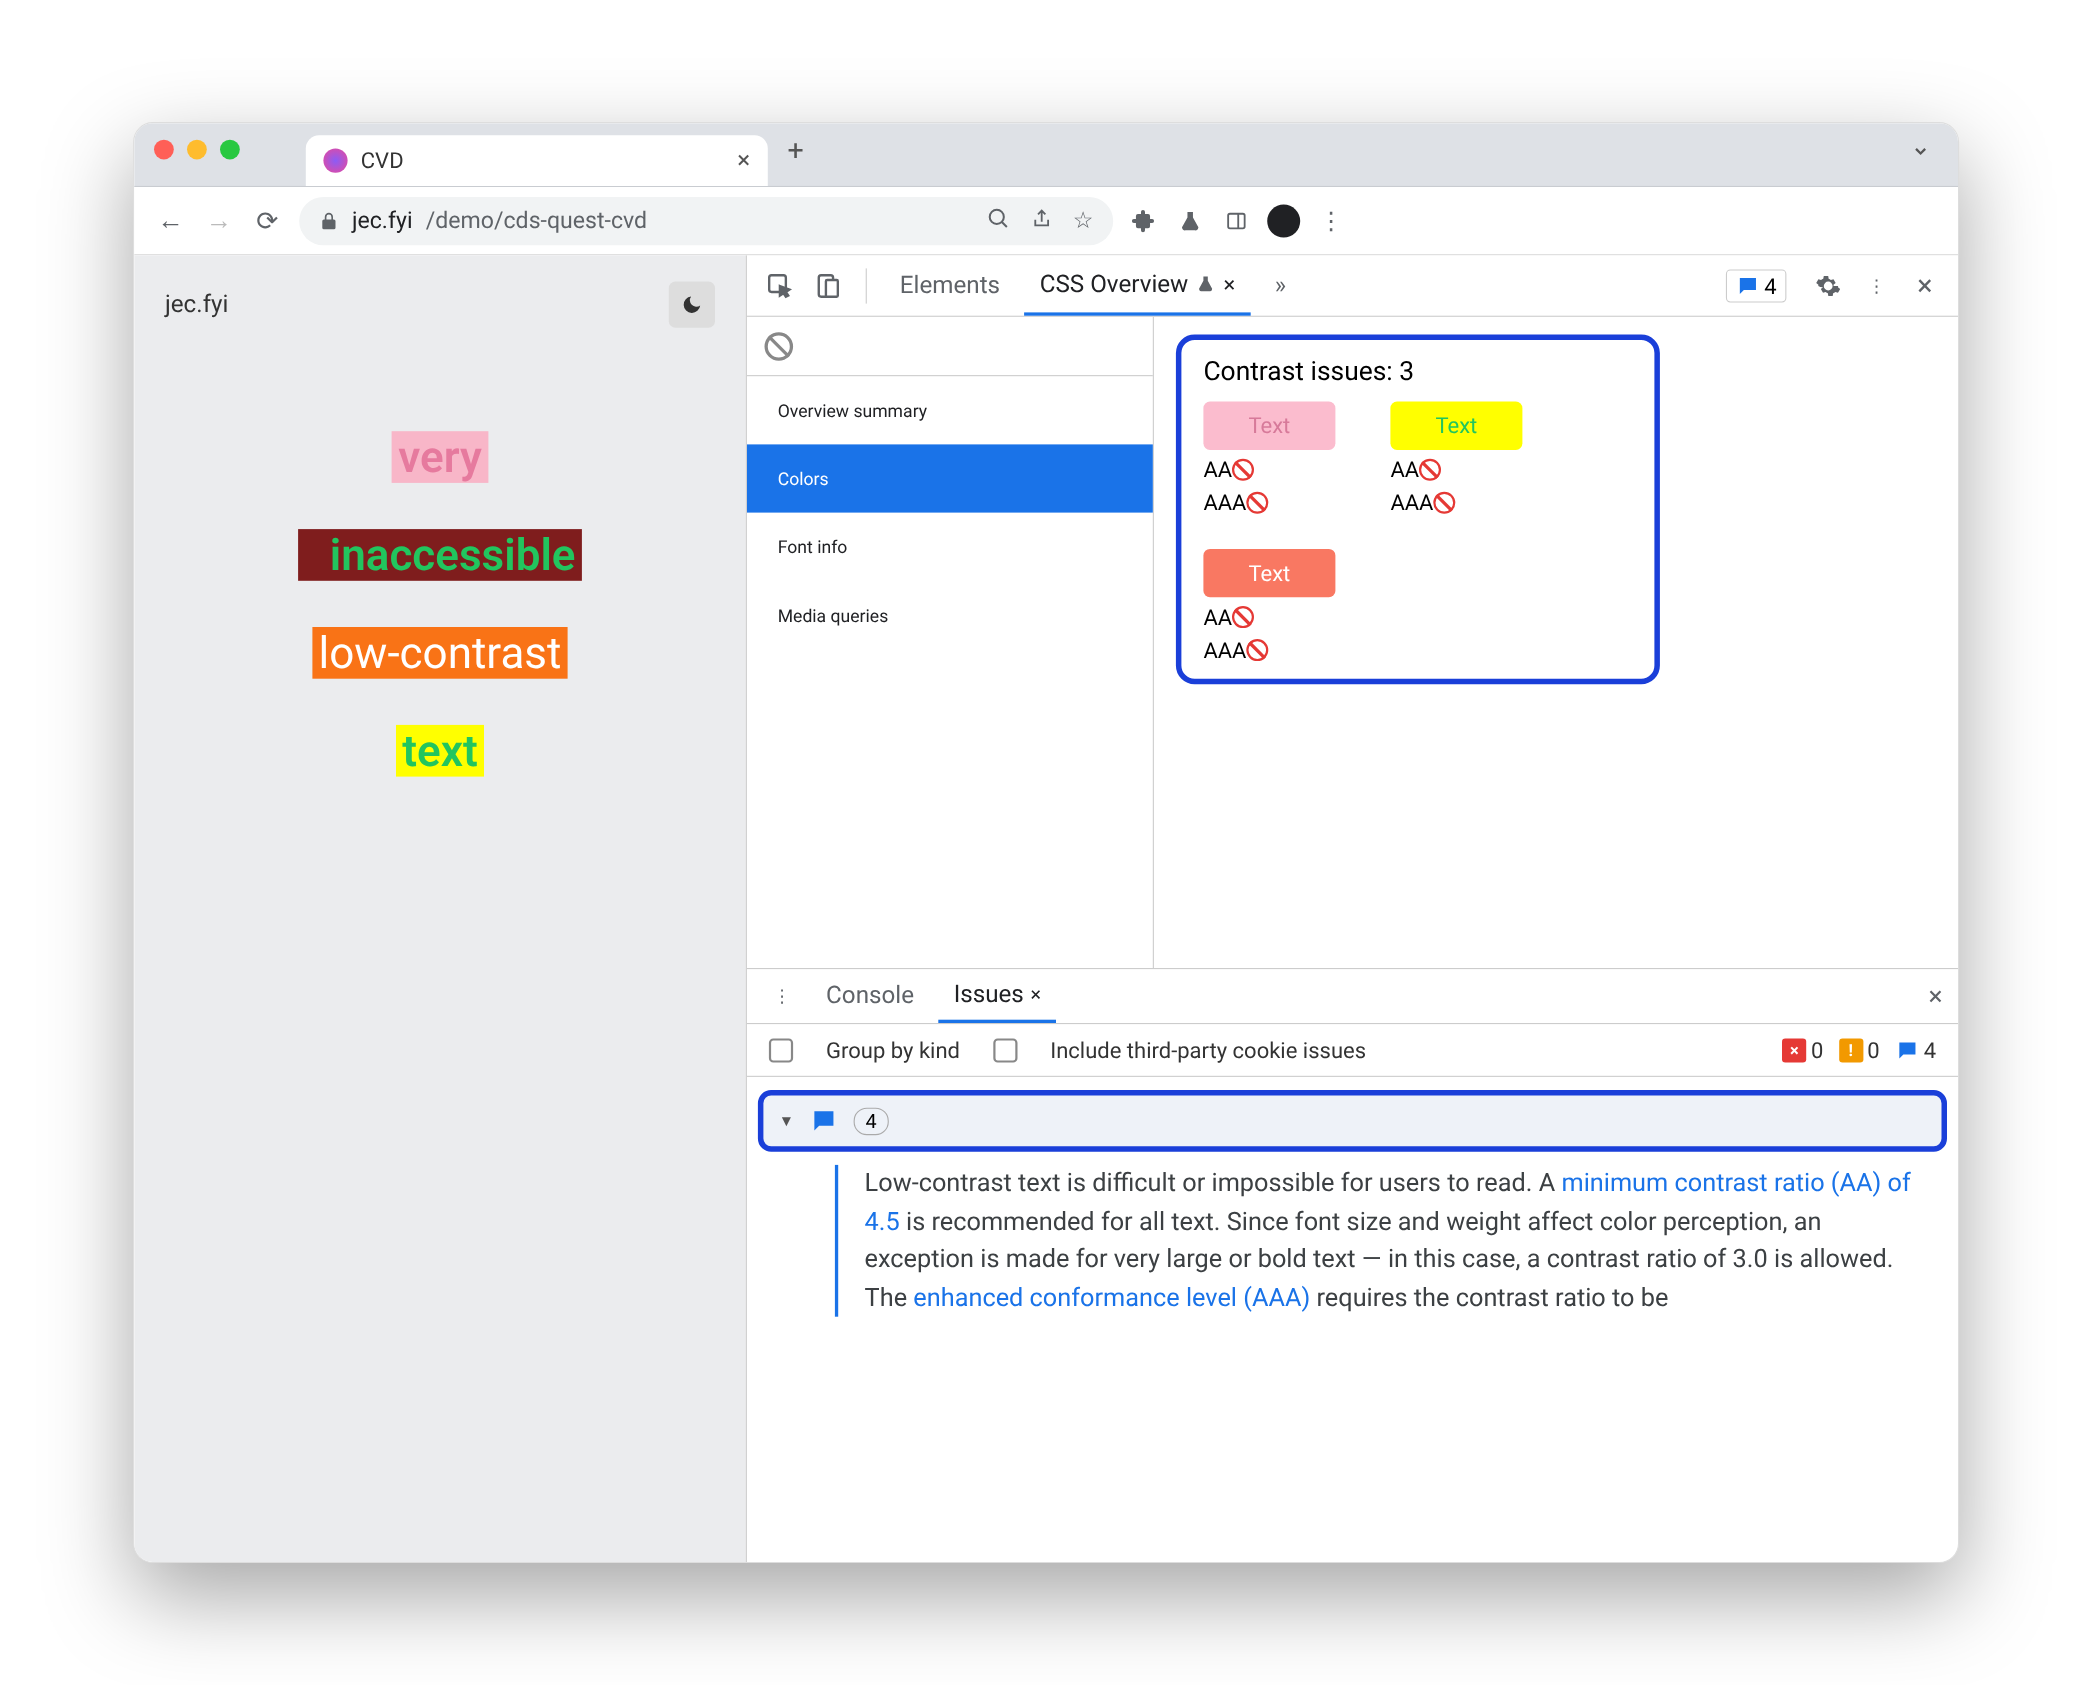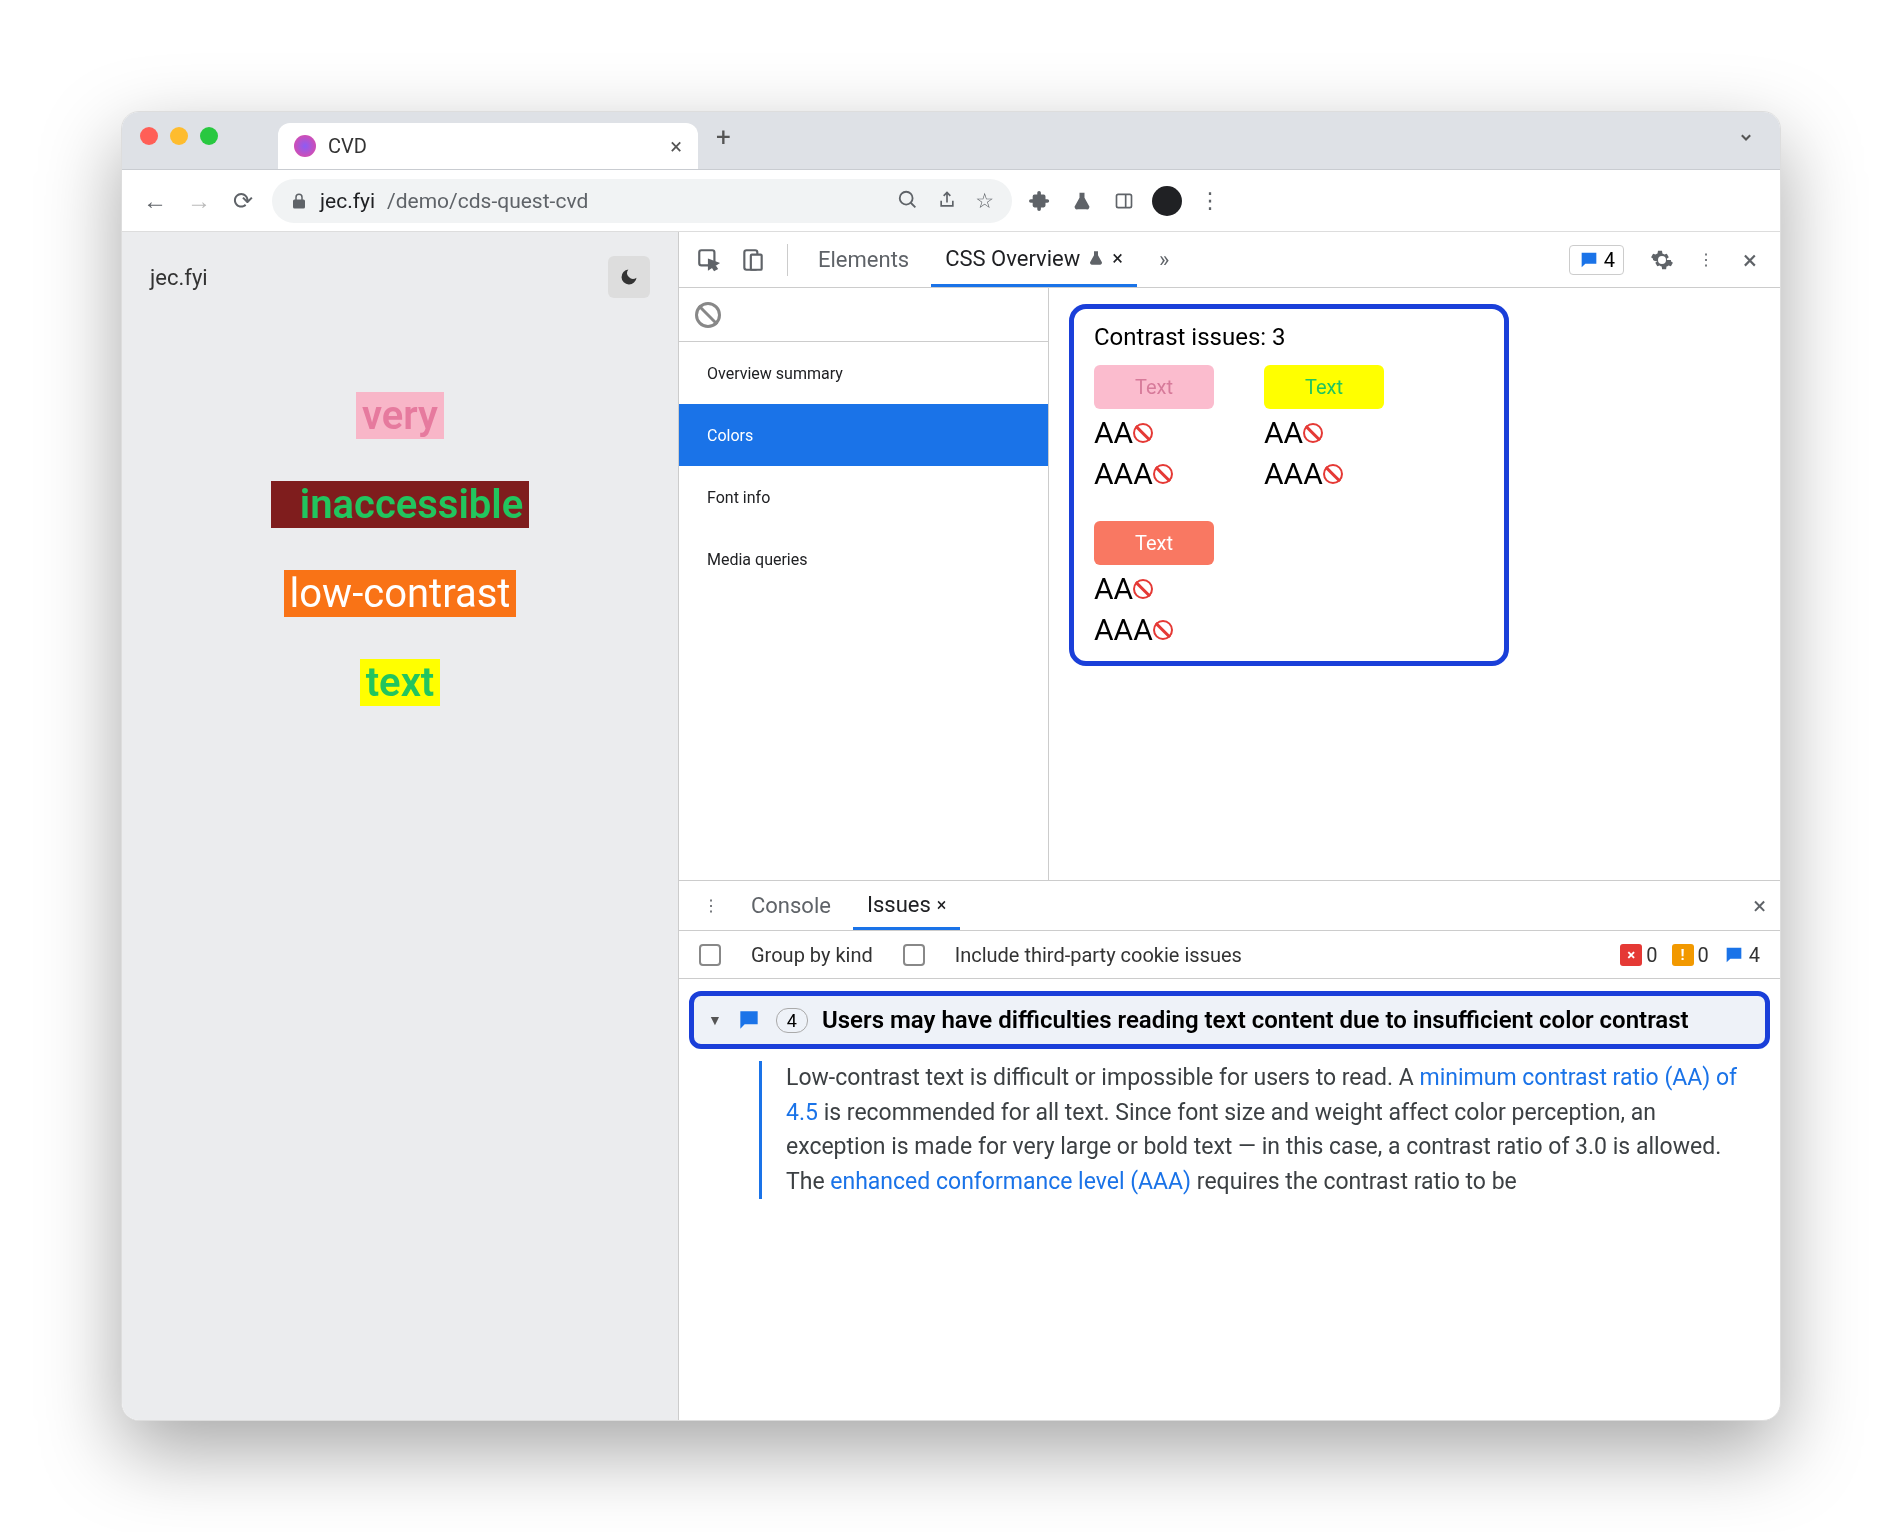--- a/index.html
+++ b/index.html
@@ -51,21 +51,21 @@
 .dt-menu-item.sel{background:#1a73e8;color:#fff;}
 .dt-pane{flex:1;padding:16px 20px;overflow:auto;}
 .contrast-box{border:5px solid #1a3fd9;border-radius:17px;padding:14px 20px;width:440px;}
 .contrast-title{font-size:24px;margin-bottom:14px;}
 .swatches{display:flex;flex-wrap:wrap;gap:30px 50px;}
 .swatch-col{display:flex;flex-direction:column;gap:6px;}
 .swatch{width:120px;height:44px;border-radius:6px;display:flex;align-items:center;justify-content:center;font-size:20px;}
 .sw1{background:#fbbcce;color:#d77a9a;}
 .sw2{background:#ffff00;color:#22c55e;}
 .sw3{background:#f97862;color:#fff;}
-.aa-row{display:flex;align-items:center;font-size:30px;}
+.aa-row{display:flex;align-items:center;font-size:20px;}
 .fail-icon{width:20px;height:20px;border:2.5px solid #e53935;border-radius:50%;position:relative;display:inline-block;}
 .fail-icon::after{content:'';position:absolute;width:20px;height:2.5px;background:#e53935;top:50%;left:50%;transform:translate(-50%,-50%) rotate(45deg);}
 .drawer{border-top:1px solid #ccc;display:flex;flex-direction:column;height:540px;}
 .drawer-tabs{height:50px;display:flex;align-items:center;padding:0 14px;border-bottom:1px solid #ccc;gap:8px;}
 .dr-tab{font-size:22px;color:#5f6368;padding:0 14px;height:100%;display:flex;align-items:center;gap:6px;}
 .dr-tab.active{color:#202124;border-bottom:3px solid #1a73e8;}
 .drawer-filters{height:48px;border-bottom:1px solid #ccc;display:flex;align-items:center;padding:0 20px;gap:30px;font-size:20px;color:#333;}
 .cb{width:22px;height:22px;border:2px solid #888;border-radius:4px;}
 .counts{margin-left:auto;display:flex;gap:14px;font-size:20px;}
 .count-badge{display:flex;align-items:center;gap:4px;}
@@ -289,21 +289,20 @@
                 <span>4</span>
               </span>
           </div>
         </div>
         <div class="issue-head">
           <span class="tri">▼</span>
           <svg width="26" height="26" viewBox="0 0 24 24" fill="#1a73e8">
               <path d="M4 4h16v12H8l-4 4z"></path>
             </svg>
           <span class="num-badge">4</span>
-          <span class="issue-title">Users may have difficulties reading text content due to insufficient color contrast</span>
         </div>
         <div class="issue-body">
           <span>Low-contrast text is difficult or impossible for users to read. A </span><a>minimum contrast ratio (AA) of 4.5</a><span> is recommended for all text. Since font size and weight affect color perception, an exception is made for very large or bold text — in this case, a contrast ratio of 3.0 is allowed. The </span><a>enhanced conformance level (AAA)</a><span> requires the contrast ratio to be</span>
         </div>
       </div>
     </div>
   </div>
 </div>
 
 </body></html>

